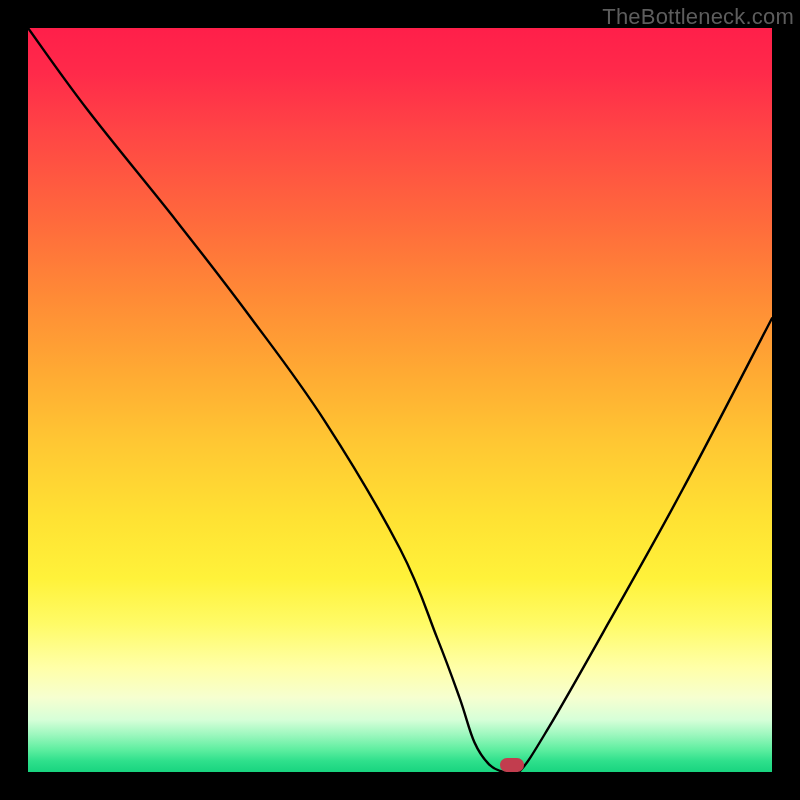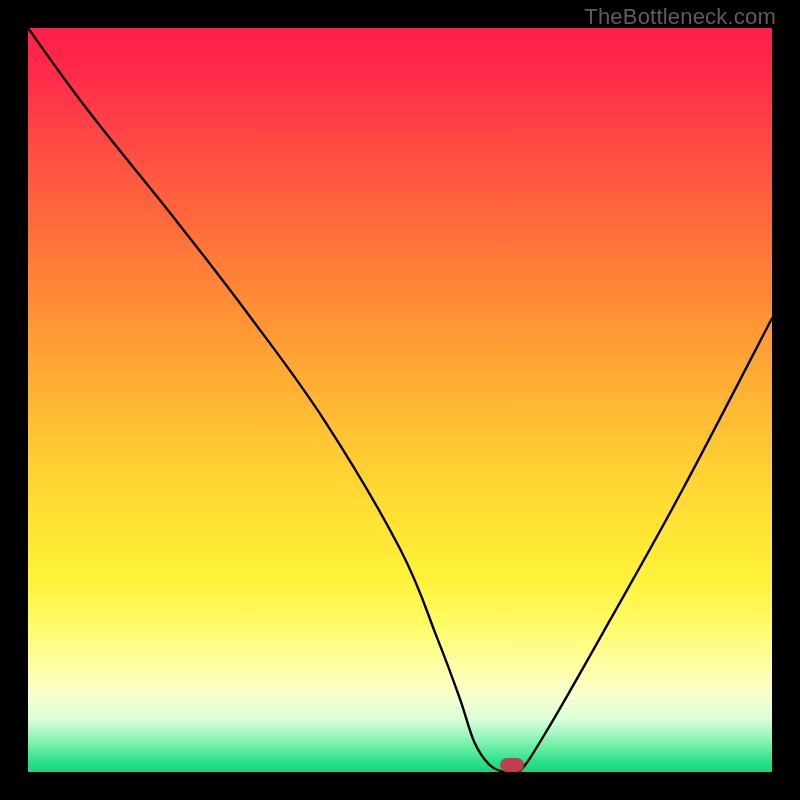--- a/index.html
+++ b/index.html
@@ -13,21 +13,21 @@
   }
   .frame {
     position: relative;
     width: 800px;
     height: 800px;
     background: #000;
   }
   .watermark {
     position: absolute;
     top: 4px;
-    right: 24px;
+    right: 6px;
     color: #5d5d5d;
     font-size: 22px;
     font-weight: 500;
     letter-spacing: 0.2px;
     user-select: none;
   }
   .plot {
     position: absolute;
     left: 28px;
     top: 28px;

